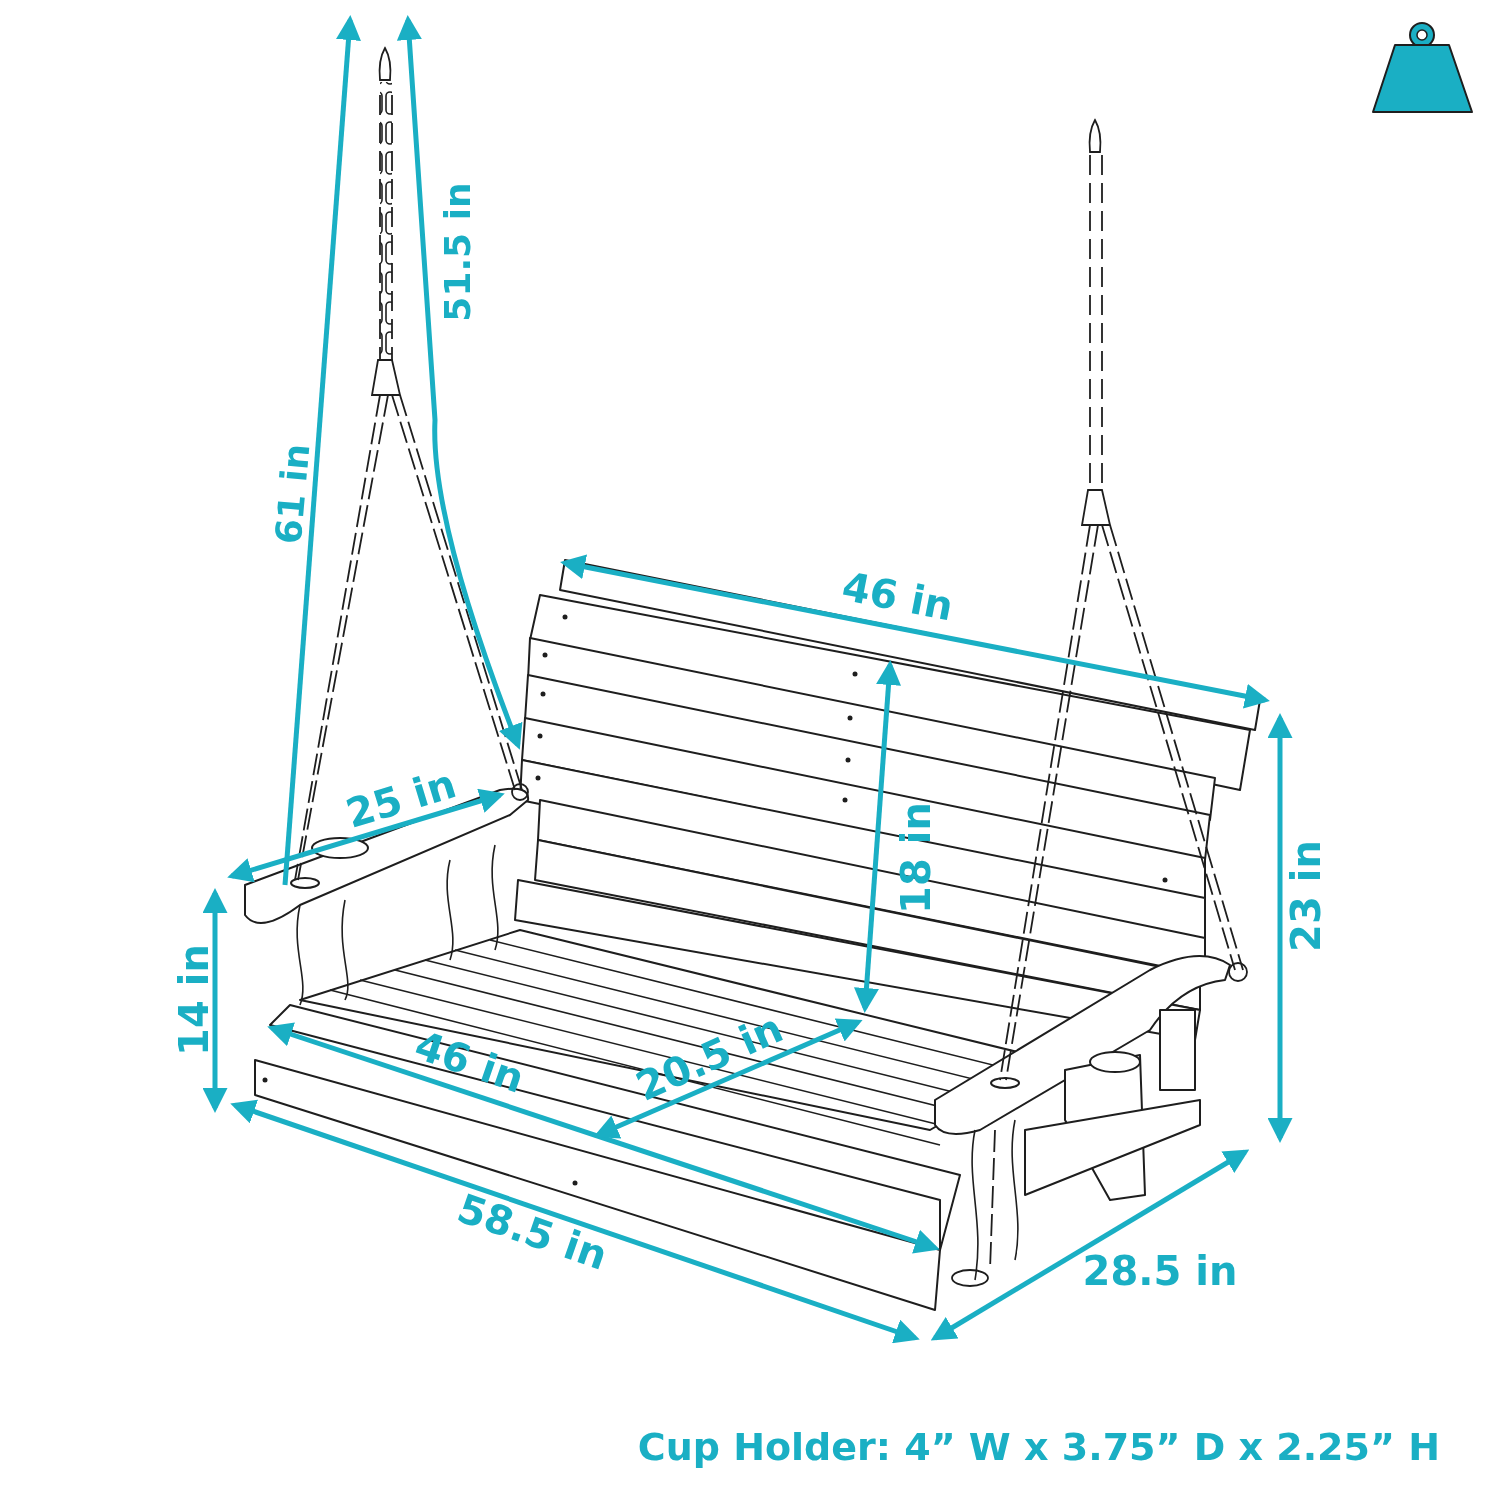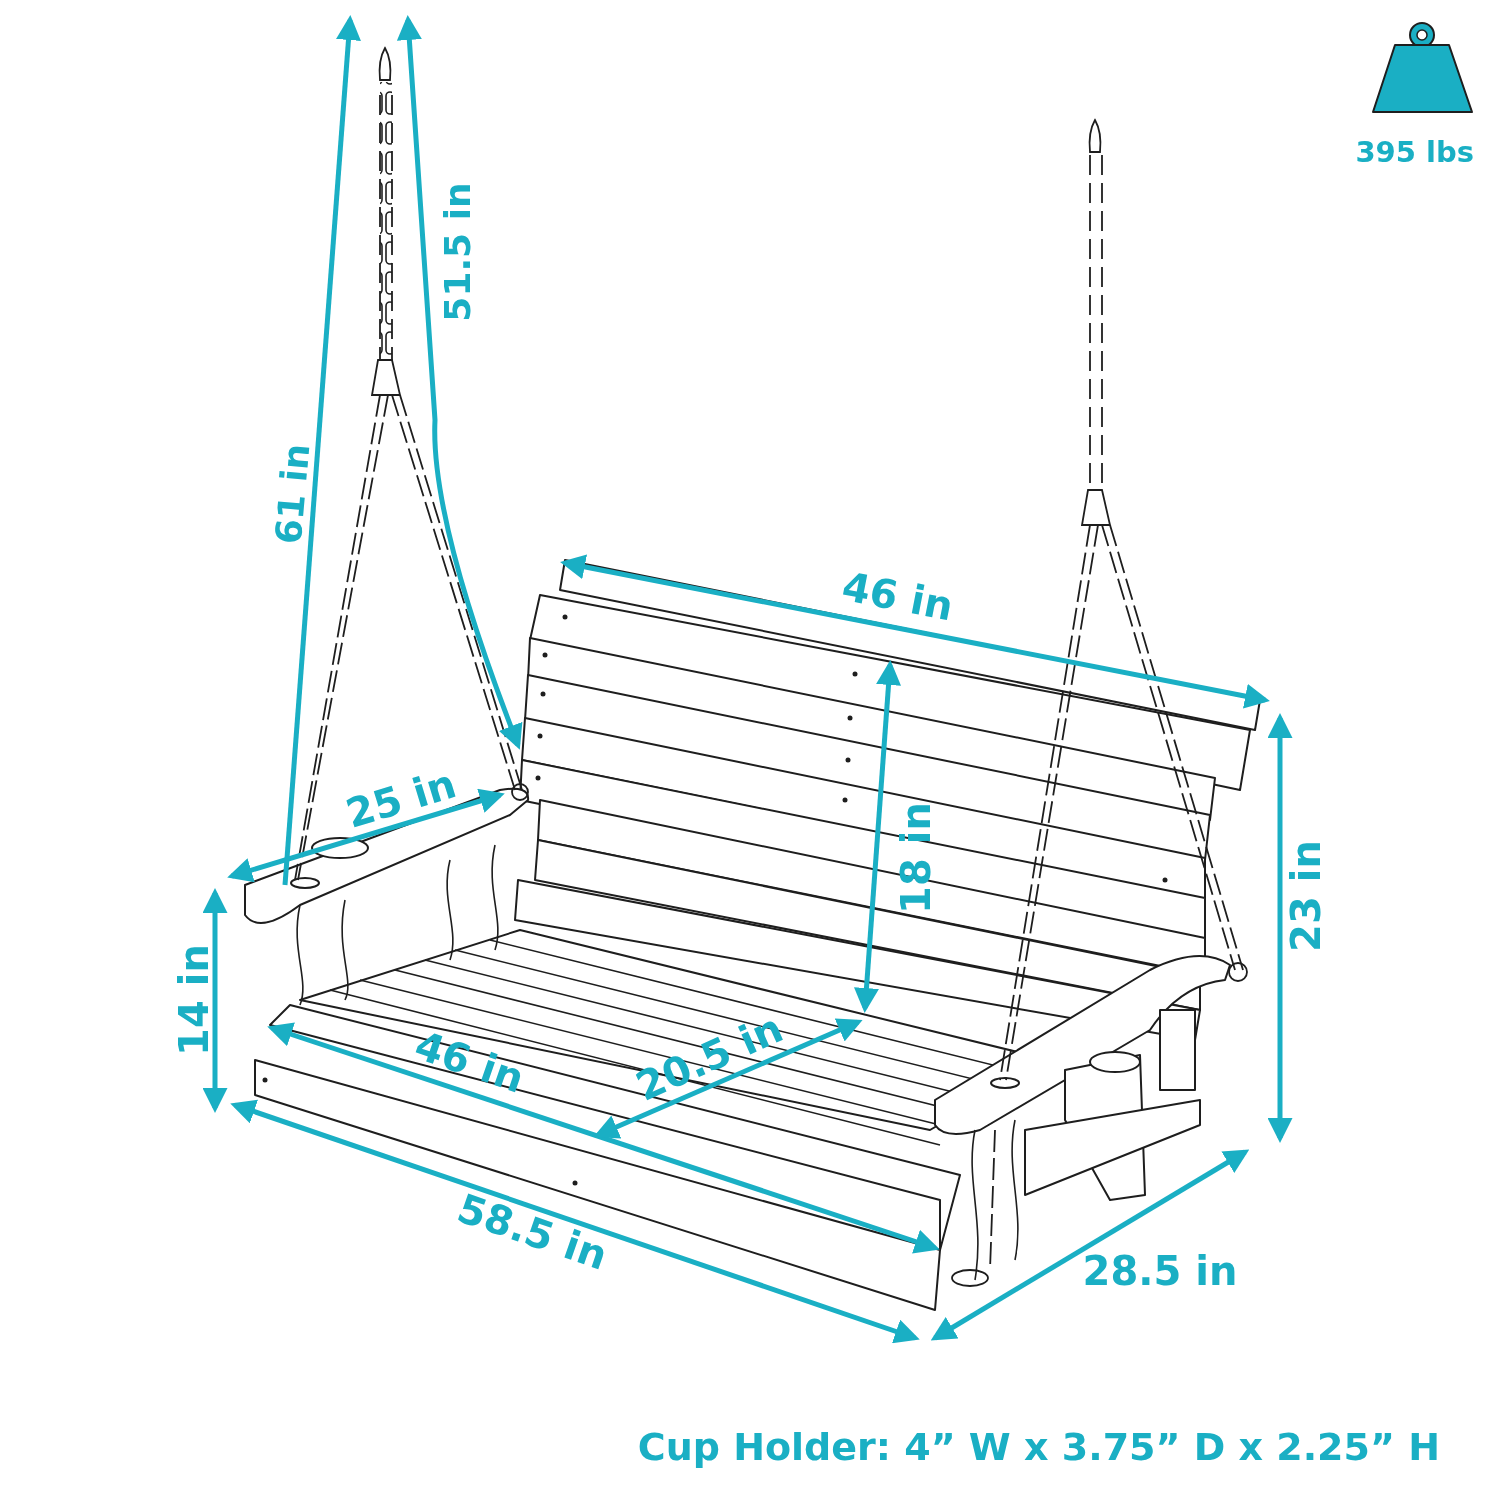--- a/index.html
+++ b/index.html
@@ -143,16 +143,15 @@
     <text class="dim-text" font-size="40" transform="translate(1320,896) rotate(-90)" text-anchor="middle">23 in</text>
     <text class="dim-text" font-size="40" transform="translate(208,1000) rotate(-90)" text-anchor="middle">14 in</text>
     <text class="dim-text" font-size="40" transform="translate(465,1075) rotate(19)" text-anchor="middle">46 in</text>
     <text class="dim-text" font-size="40" transform="translate(715,1070) rotate(-24)" text-anchor="middle">20.5 in</text>
     <text class="dim-text" font-size="40" transform="translate(528,1245) rotate(19)" text-anchor="middle">58.5 in</text>
     <text class="dim-text" font-size="40" x="1160" y="1285" text-anchor="middle">28.5 in</text>
   </g>
 </svg>
 
 <div id="weight-label" class="info">
-  <div>395 lbs</div>
 </div>
 
 <div id="cup-holder" class="info">Cup Holder: 4” W x 3.75” D x 2.25” H</div>
 
 </body></html>

